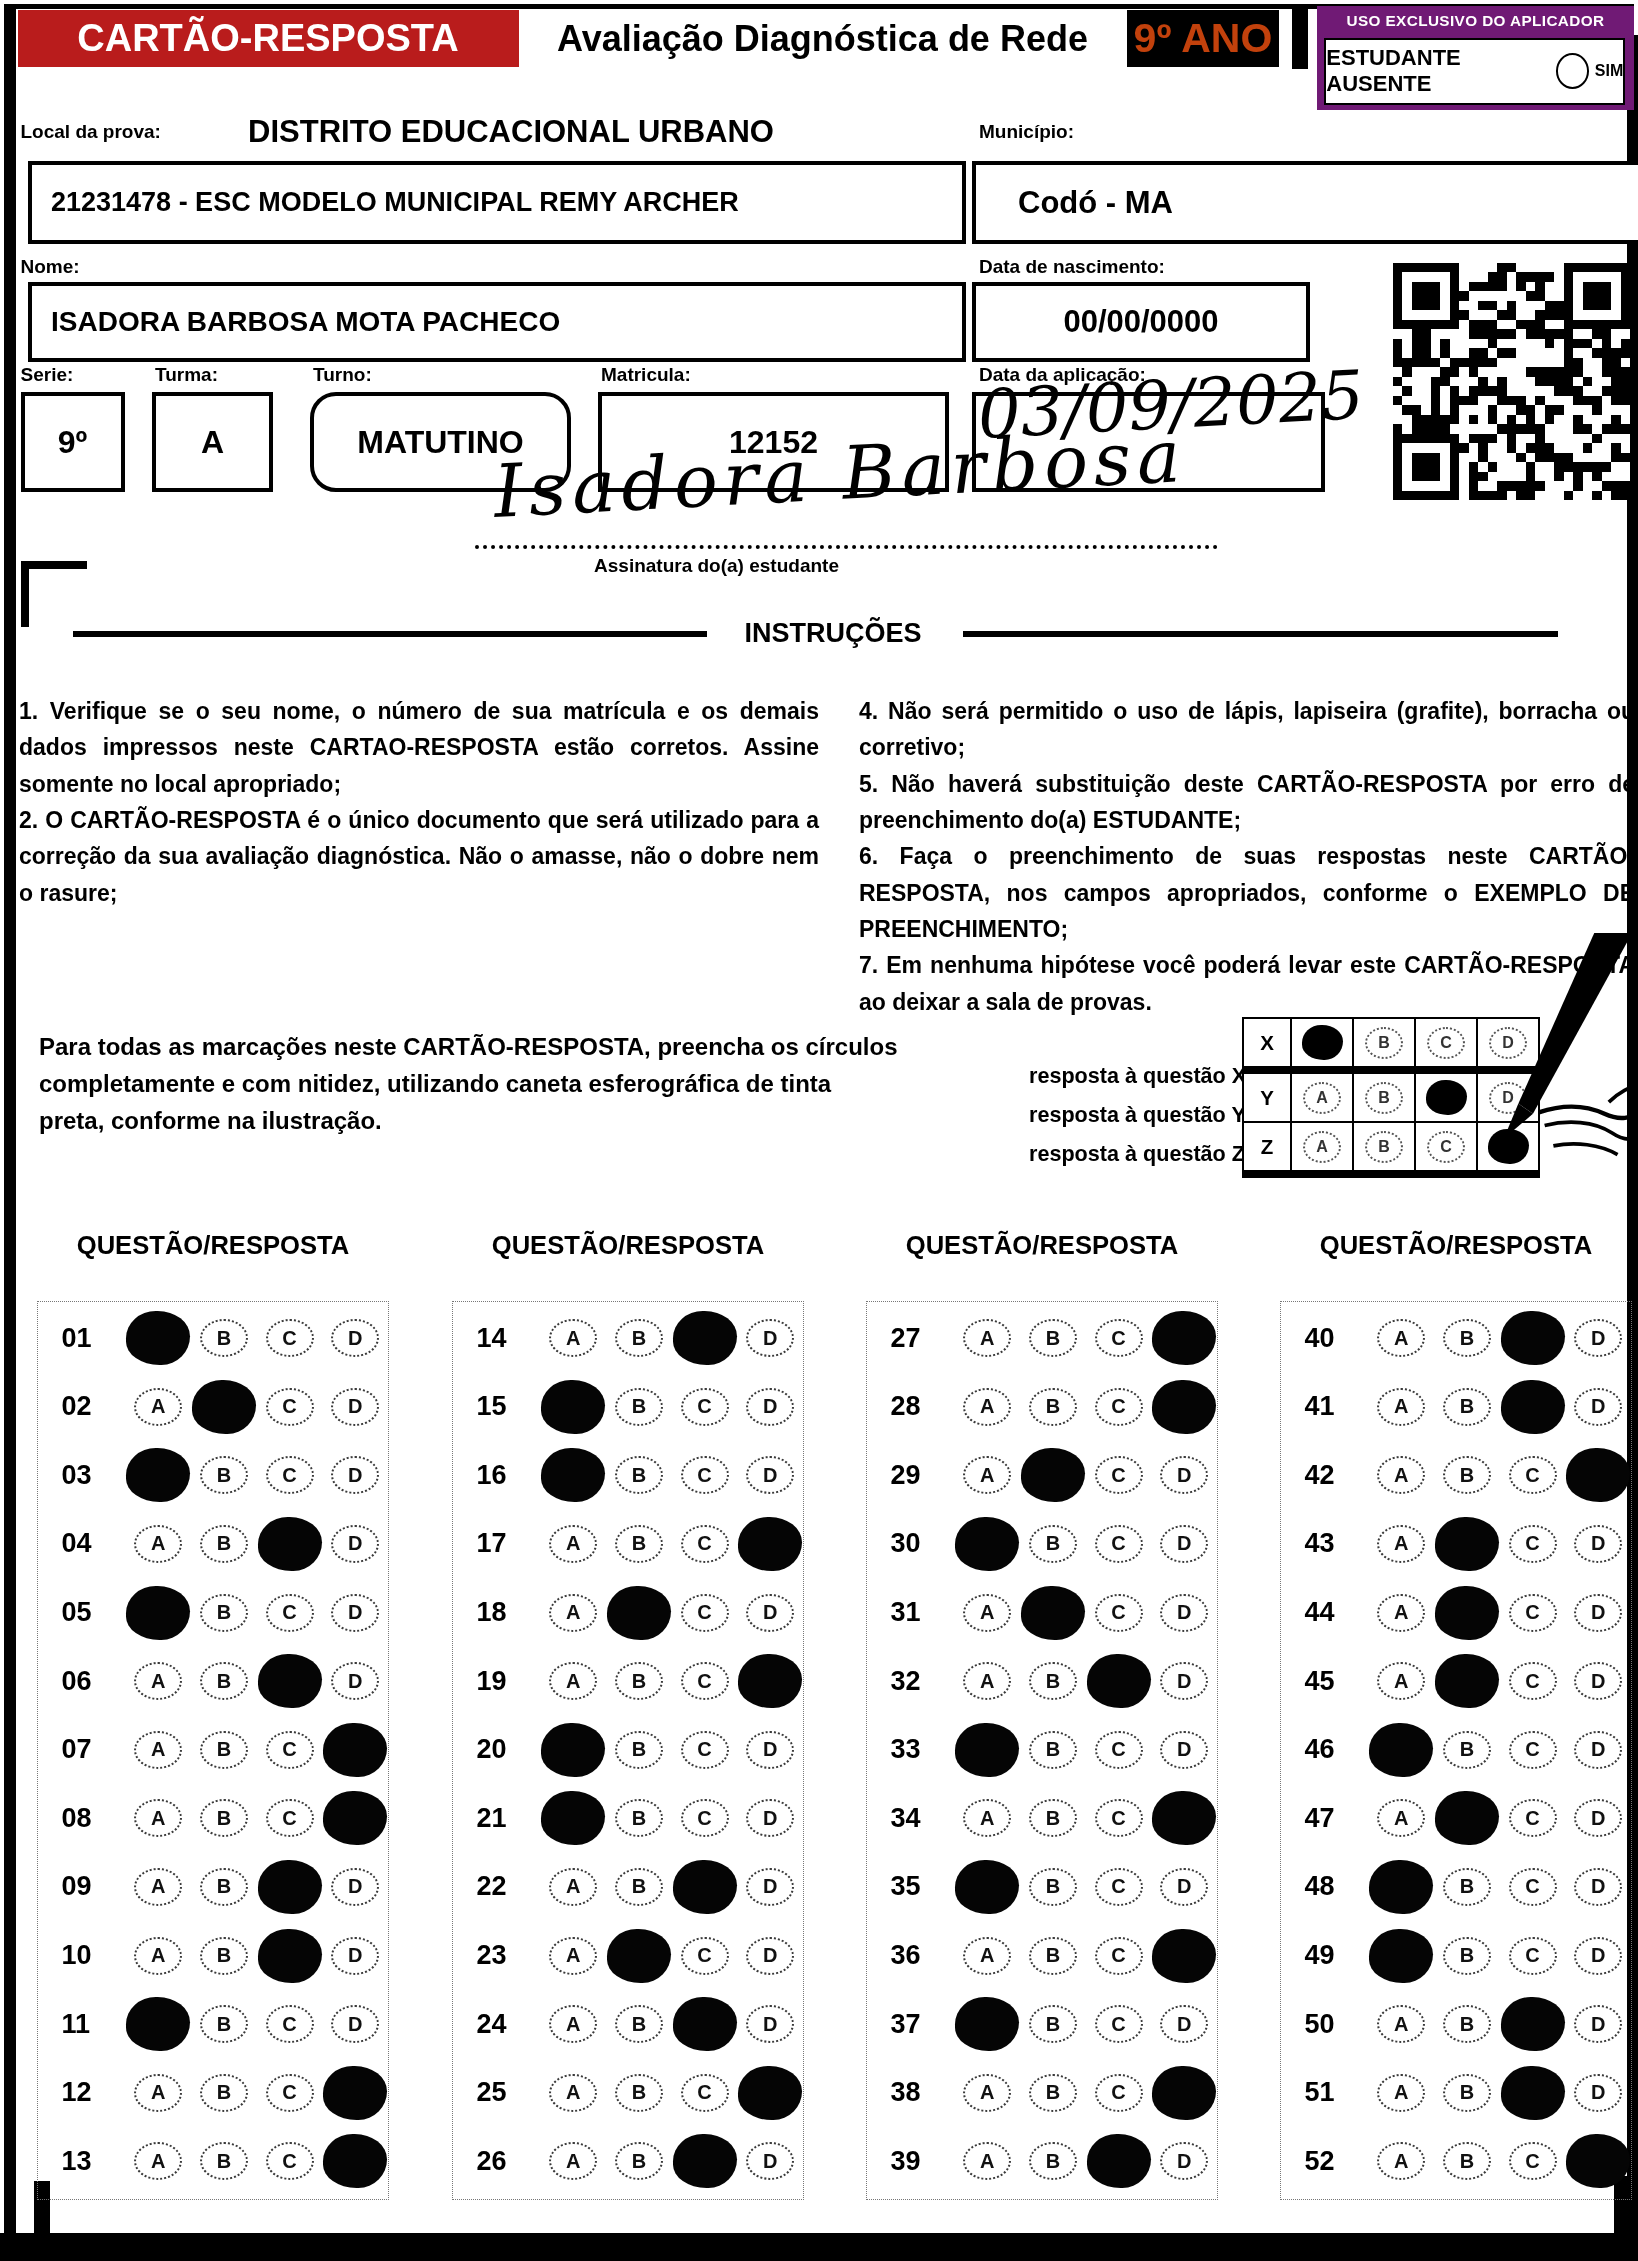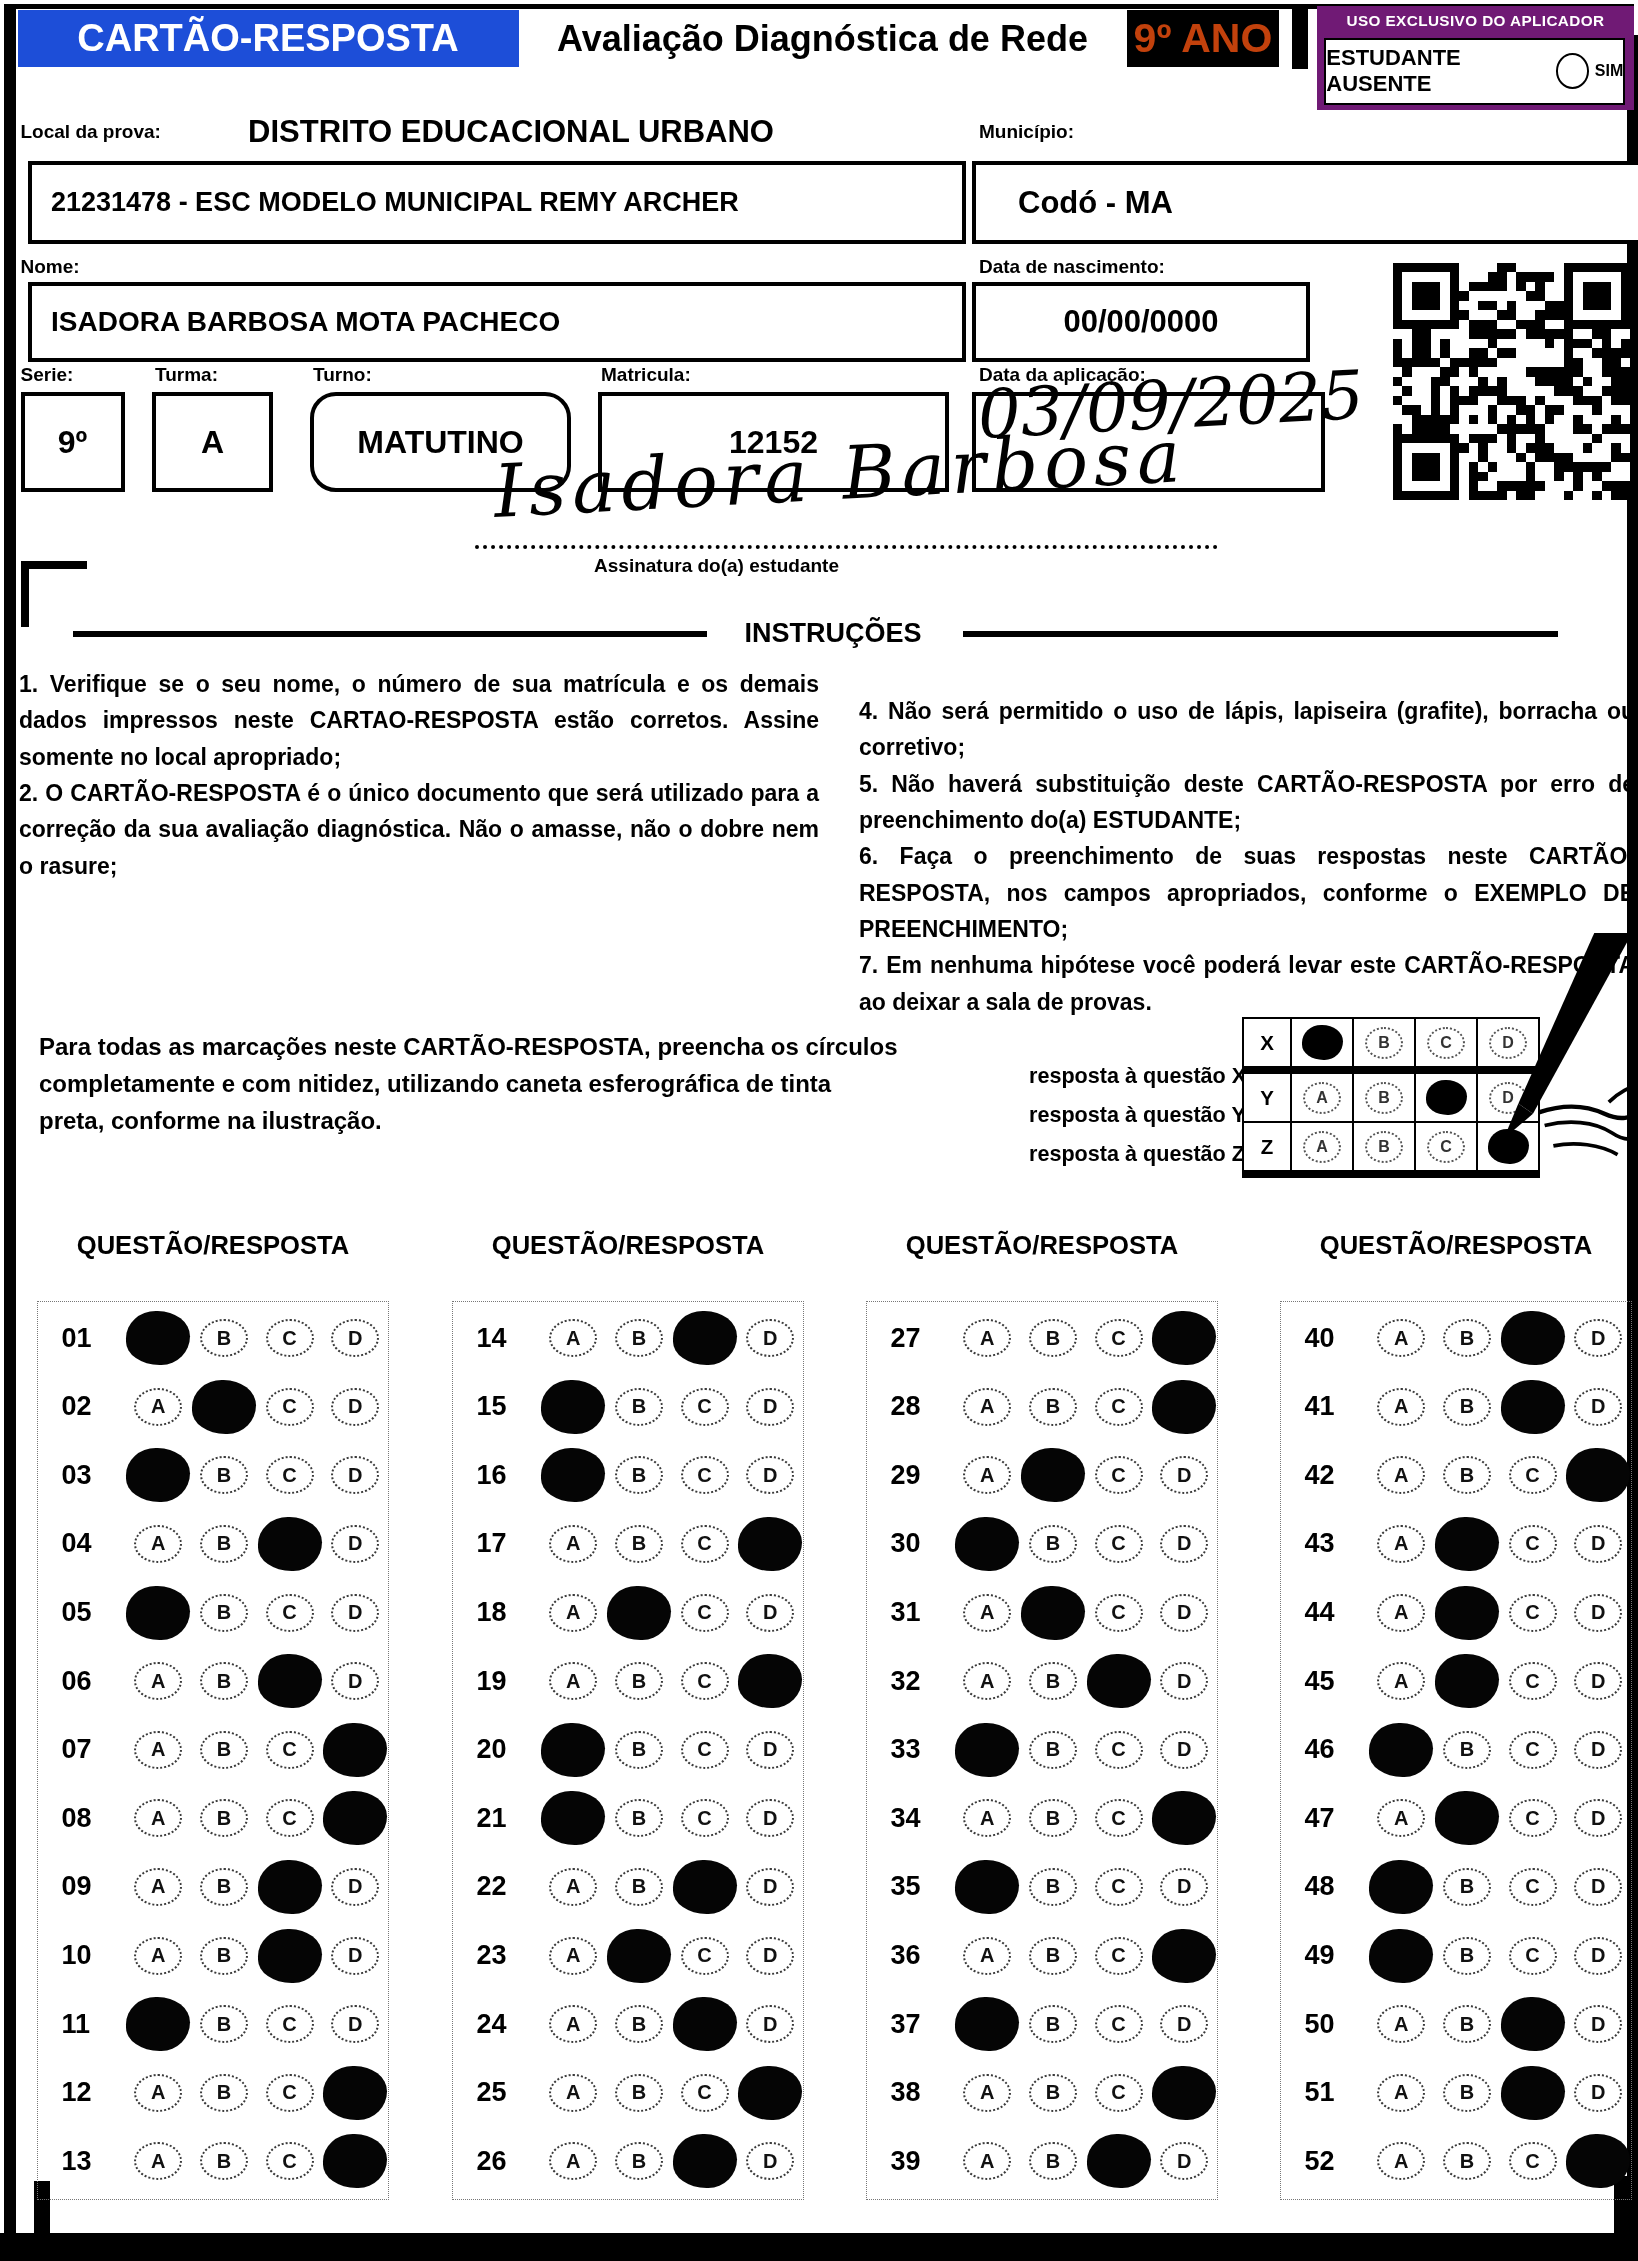--- a/index.html
+++ b/index.html
@@ -8,21 +8,21 @@
   .abs{position:absolute;}
   .center{display:flex;align-items:center;justify-content:center;}
 
   
   .border-top{left:4.4px;top:4.4px;width:1630px;height:5.1px;background:#000;}
   .border-left{left:4.4px;top:7.3px;width:11.7px;height:2244px;background:#000;}
   .border-right{left:1627px;top:35px;width:11.7px;height:2226px;background:#000;}
   .bottom-bar{left:0;top:2233px;width:1639px;height:28px;background:#000;}
 
   
-  .card-title-box{left:17.5px;top:10.2px;width:501px;height:57px;background:#1d4ed8;}
+  .card-title-box{left:17.5px;top:10.2px;width:501px;height:57px;background:#b91c1c;}
   .card-title-box span{color:#fff;font-size:38px;font-weight:bold;}
   .exam-title{left:520px;top:10.2px;width:605px;height:57px;font-size:36px;font-weight:bold;}
   .grade-box{left:1127px;top:10.2px;width:152px;height:57px;background:#000;}
   .grade-box span{color:#c2410c;font-size:41px;font-weight:bold;}
   .header-divider{left:1292px;top:8.8px;width:16px;height:60px;background:#000;}
   .applicator-box{left:1317px;top:5.8px;width:317px;height:104px;background:#701a75;}
   .applicator-label{position:absolute;left:0;top:5.8px;width:100%;text-align:center;
       color:#fff;font-size:15.3px;font-weight:bold;letter-spacing:0.4px;}
   .absent-box{position:absolute;left:7.3px;top:32px;width:297px;height:63px;background:#fff;
       border:2.9px solid #000;display:flex;align-items:center;justify-content:center;gap:5.8px;}
@@ -61,21 +61,21 @@
   
   .tl-corner{left:20.5px;top:561px;width:58px;height:58px;border-left:8.8px solid #000;border-top:8.8px solid #000;}
   .bl-corner{left:34px;top:2181px;width:175px;height:53px;border-left:16px solid #000;border-bottom:16px solid #000;}
   .br-bar{left:1614px;top:2176px;width:14.6px;height:61px;background:#000;}
 
   
   .divider-l{left:73px;top:631px;width:634px;height:5.8px;background:#000;}
   .instr-title{left:716px;top:618px;width:234px;text-align:center;font-size:27px;font-weight:bold;}
   .divider-r{left:963px;top:631px;width:595px;height:5.8px;background:#000;}
   .instr-col{font-size:23px;font-weight:bold;text-align:justify;line-height:1.58;}
-  .instr-left{left:19px;top:666px;width:800px;}
+  .instr-left{left:19px;top:693px;width:800px;}
   .instr-right{left:859px;top:693px;width:776px;}
 
   .mark-par{left:39px;top:1028px;width:862px;font-size:24px;font-weight:bold;line-height:1.55;}
   .legend{left:1029px;top:1057px;width:234px;font-size:21.6px;font-weight:bold;line-height:1.80;white-space:nowrap;}
 
   
   .ex-grid{left:1242px;top:1017px;border-collapse:collapse;background:#fff;}
   .ex-grid td{border:2.2px solid #000;width:58px;height:45px;text-align:center;vertical-align:middle;}
   .ex-grid td.lbl{width:44px;font-size:20.5px;font-weight:bold;}
   .ex-grid tr.thick td{border-bottom:8.8px solid #000;}

